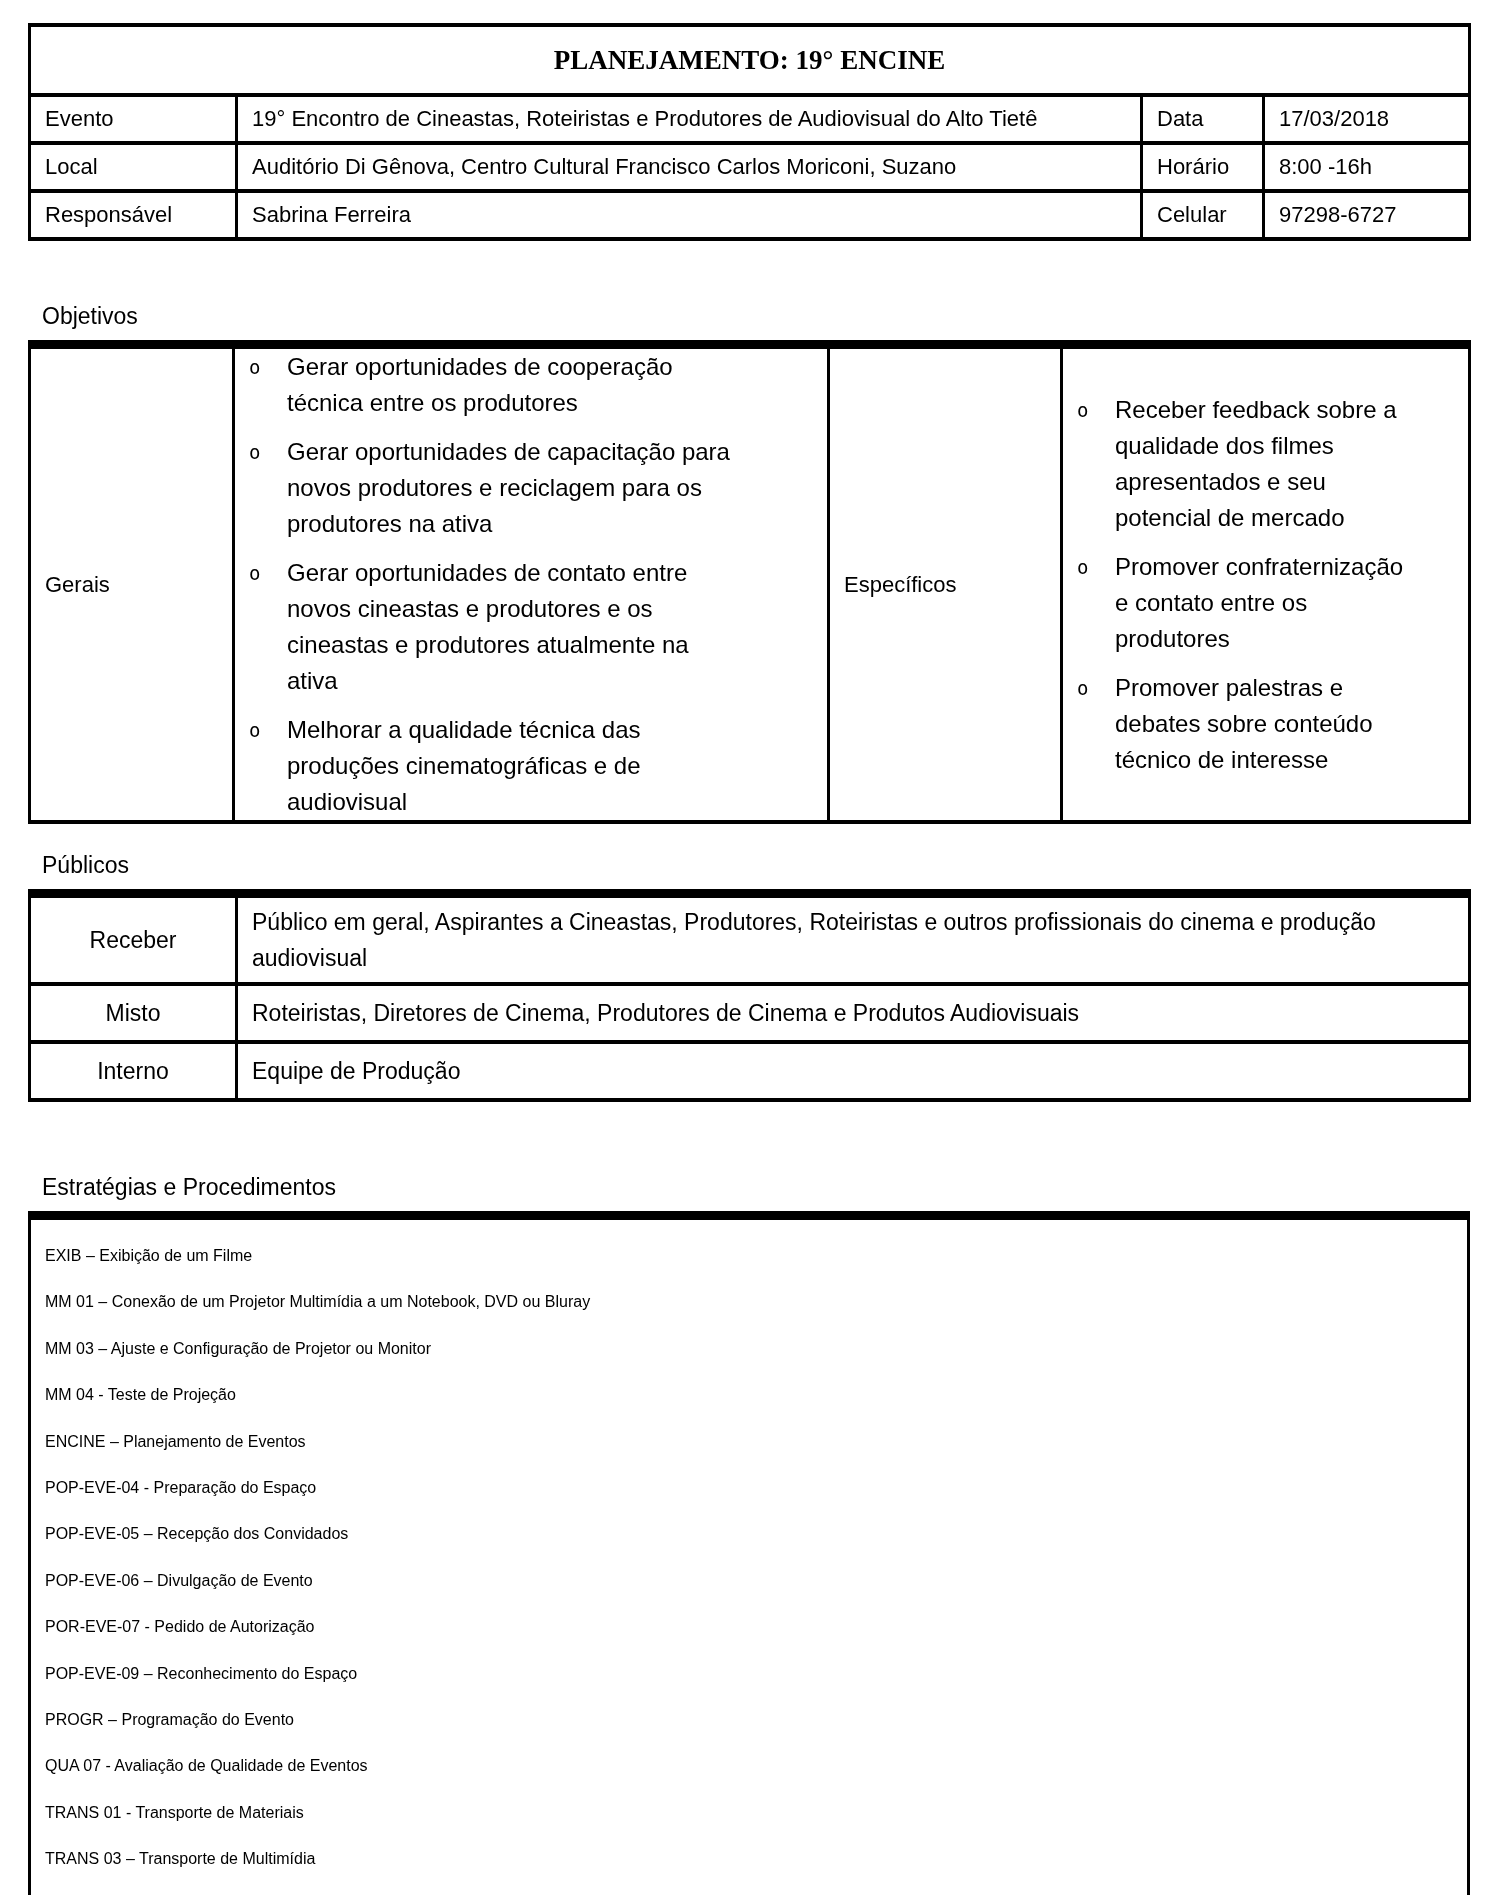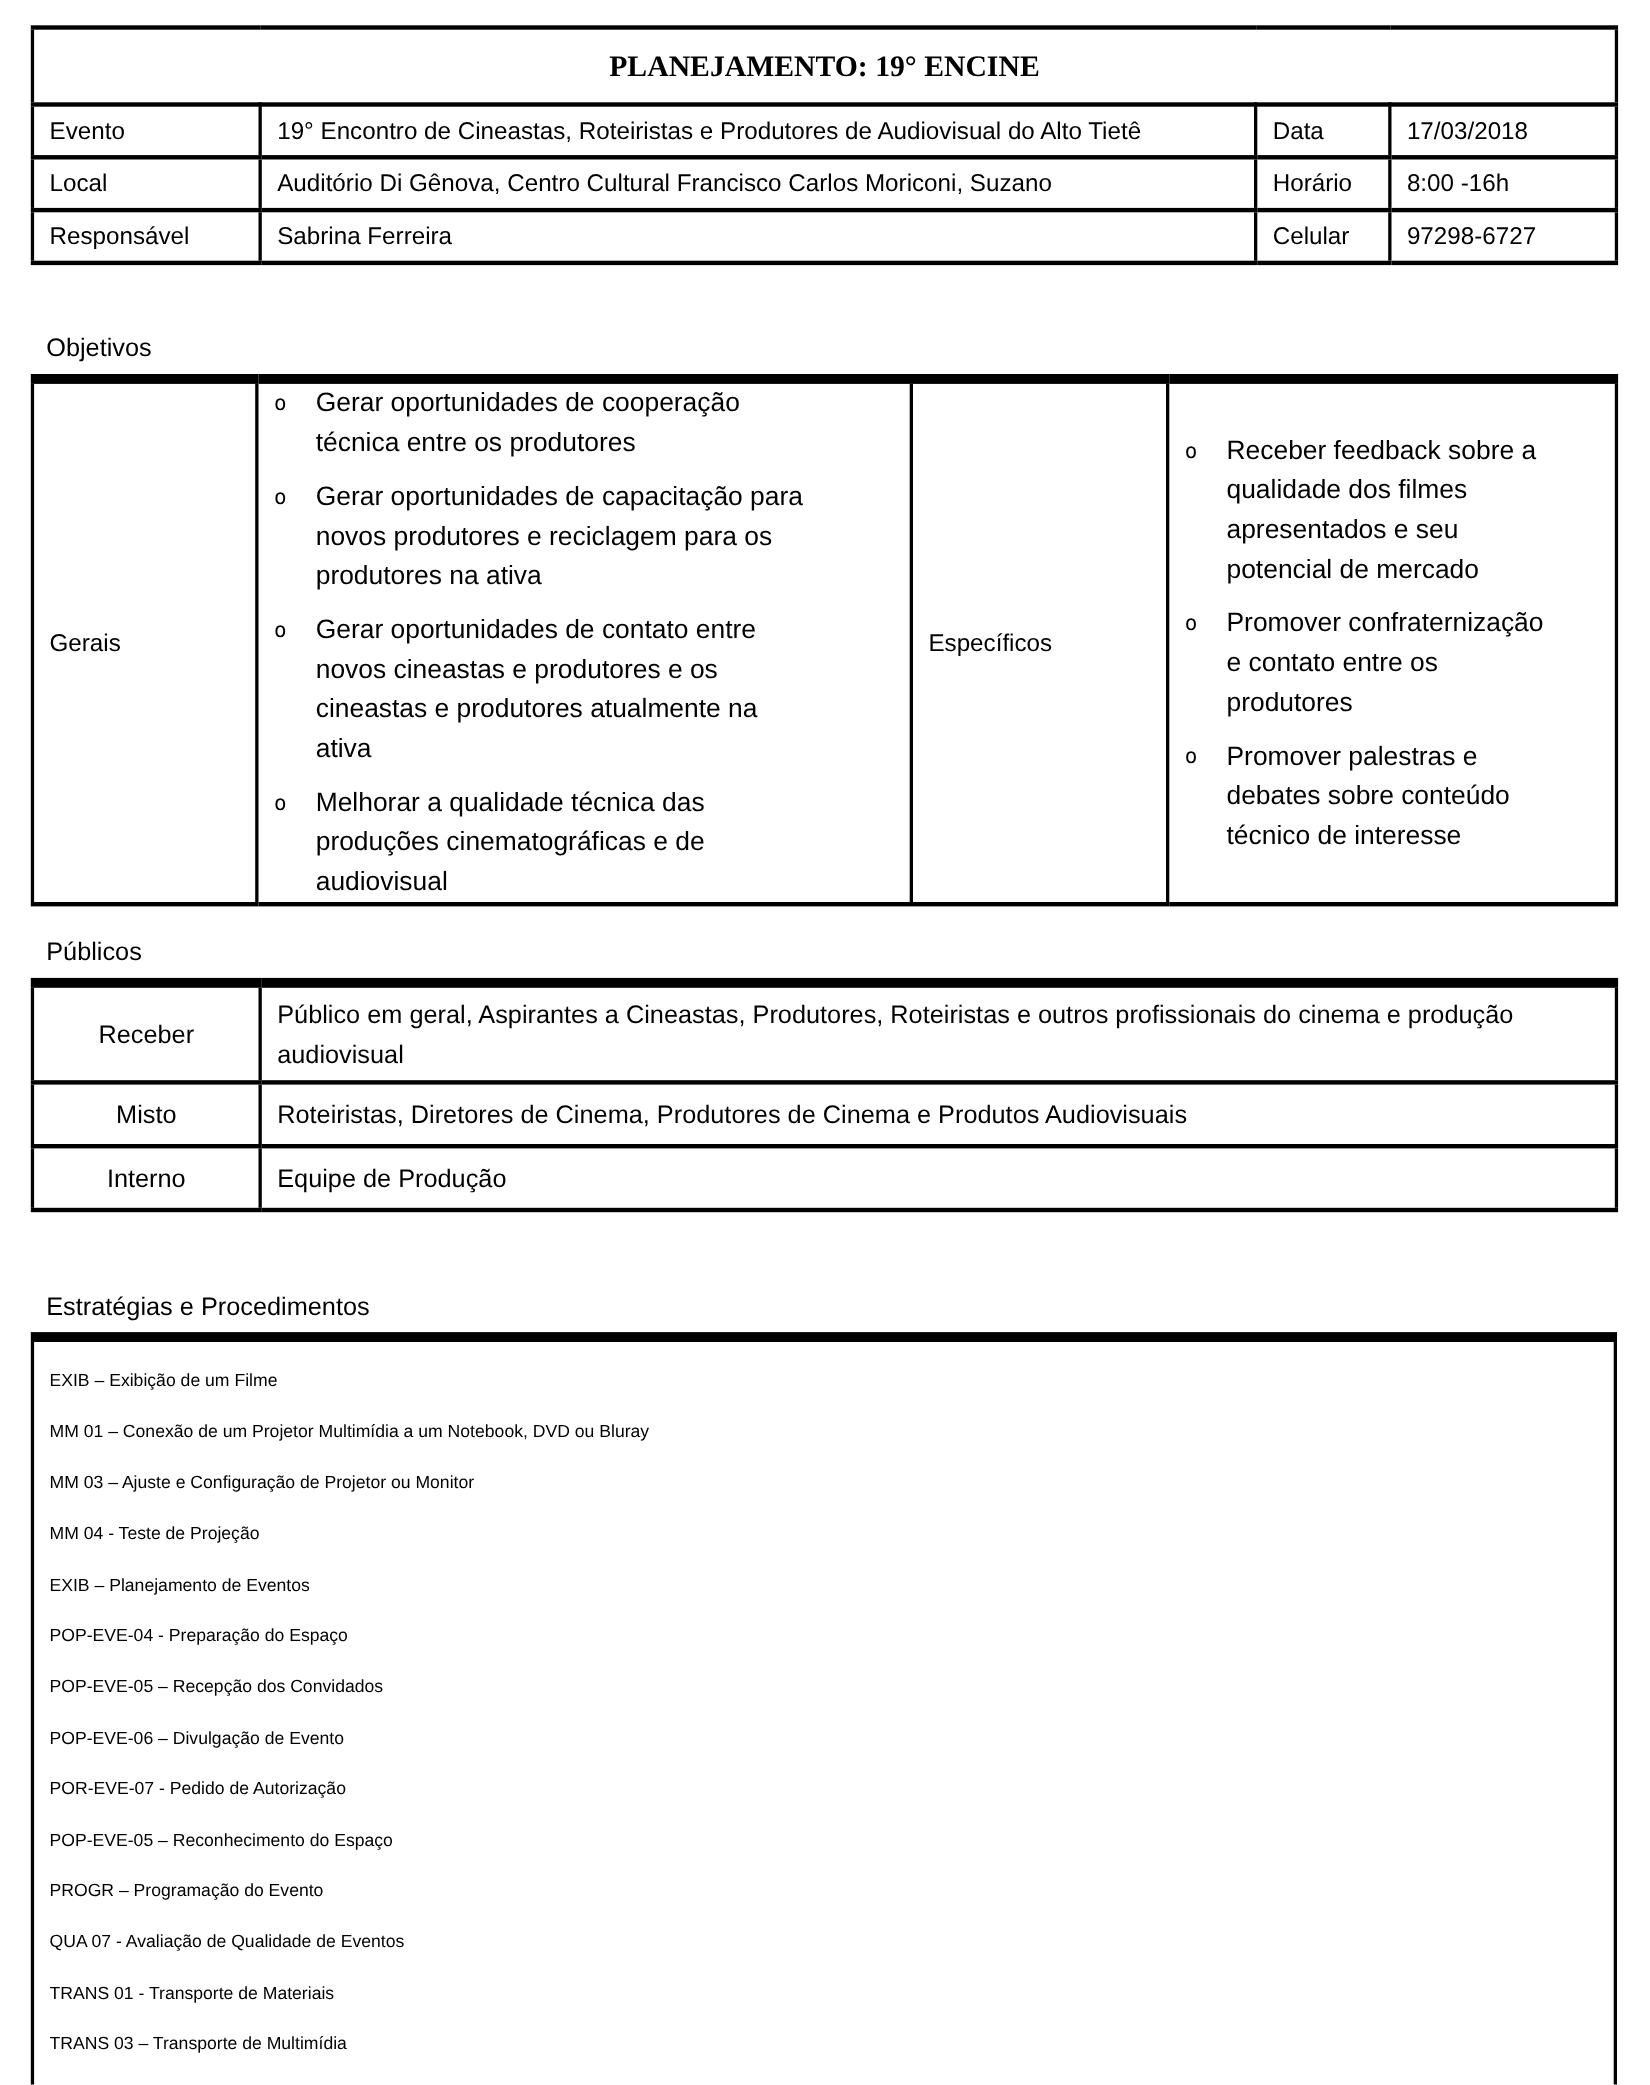--- a/index.html
+++ b/index.html
@@ -207,26 +207,26 @@
 <div class="section-label lbl-estrategias">Estratégias e Procedimentos</div>
 
 <table class="tbl section-tbl estrategias">
   <tbody>
     <tr>
       <td>
         <div class="proc-line">EXIB – Exibição de um Filme</div>
         <div class="proc-line">MM 01 – Conexão de um Projetor Multimídia a um Notebook, DVD ou Bluray</div>
         <div class="proc-line">MM 03 – Ajuste e Configuração de Projetor ou Monitor</div>
         <div class="proc-line">MM 04 - Teste de Projeção</div>
-        <div class="proc-line">EXIB – Planejamento de Eventos</div>
+        <div class="proc-line">ENCINE – Planejamento de Eventos</div>
         <div class="proc-line">POP-EVE-04 - Preparação do Espaço</div>
         <div class="proc-line">POP-EVE-05 – Recepção dos Convidados</div>
         <div class="proc-line">POP-EVE-06 – Divulgação de Evento</div>
         <div class="proc-line">POR-EVE-07 - Pedido de Autorização</div>
-        <div class="proc-line">POP-EVE-05 – Reconhecimento do Espaço</div>
+        <div class="proc-line">POP-EVE-09 – Reconhecimento do Espaço</div>
         <div class="proc-line">PROGR – Programação do Evento</div>
         <div class="proc-line">QUA 07 - Avaliação de Qualidade de Eventos</div>
         <div class="proc-line">TRANS 01 - Transporte de Materiais</div>
         <div class="proc-line">TRANS 03 – Transporte de Multimídia</div>
       </td>
     </tr>
   </tbody>
 </table>
 
 </body></html>

